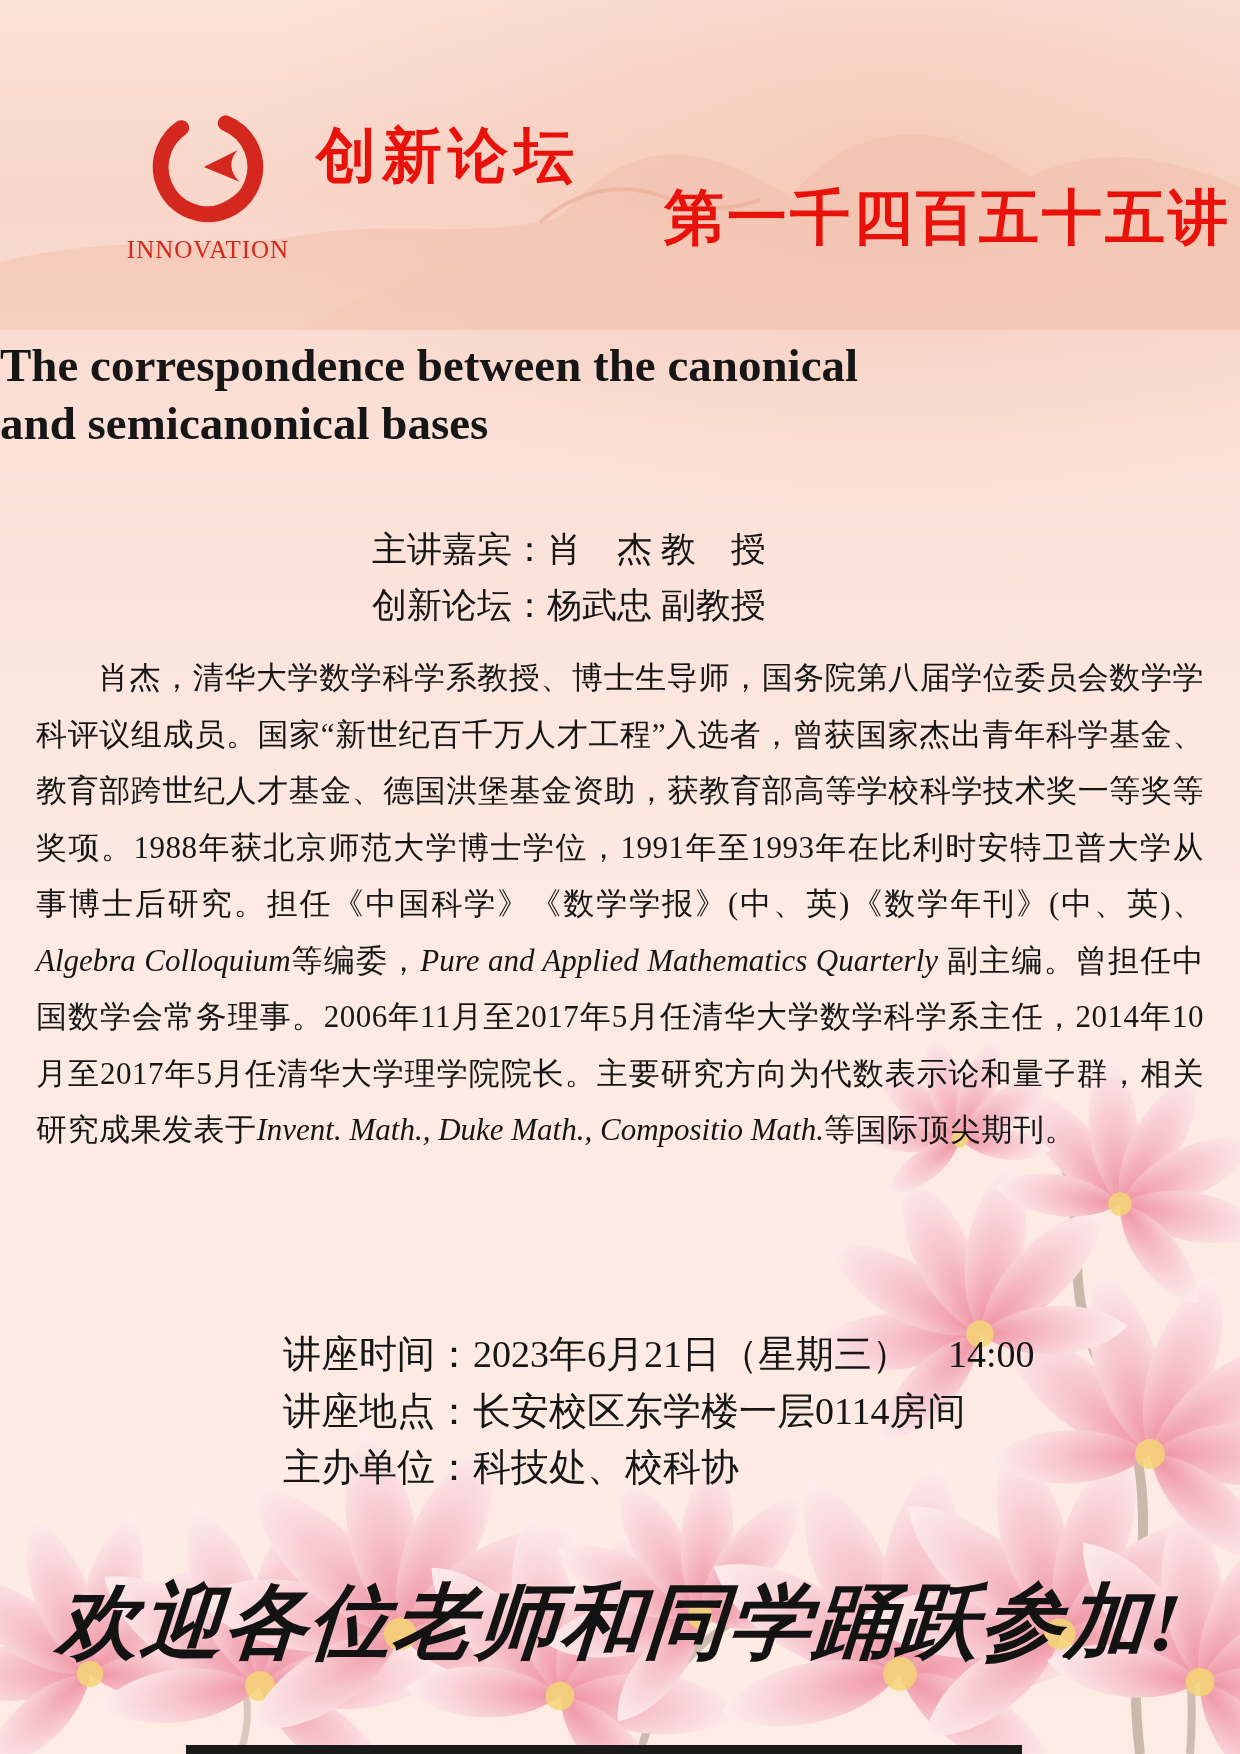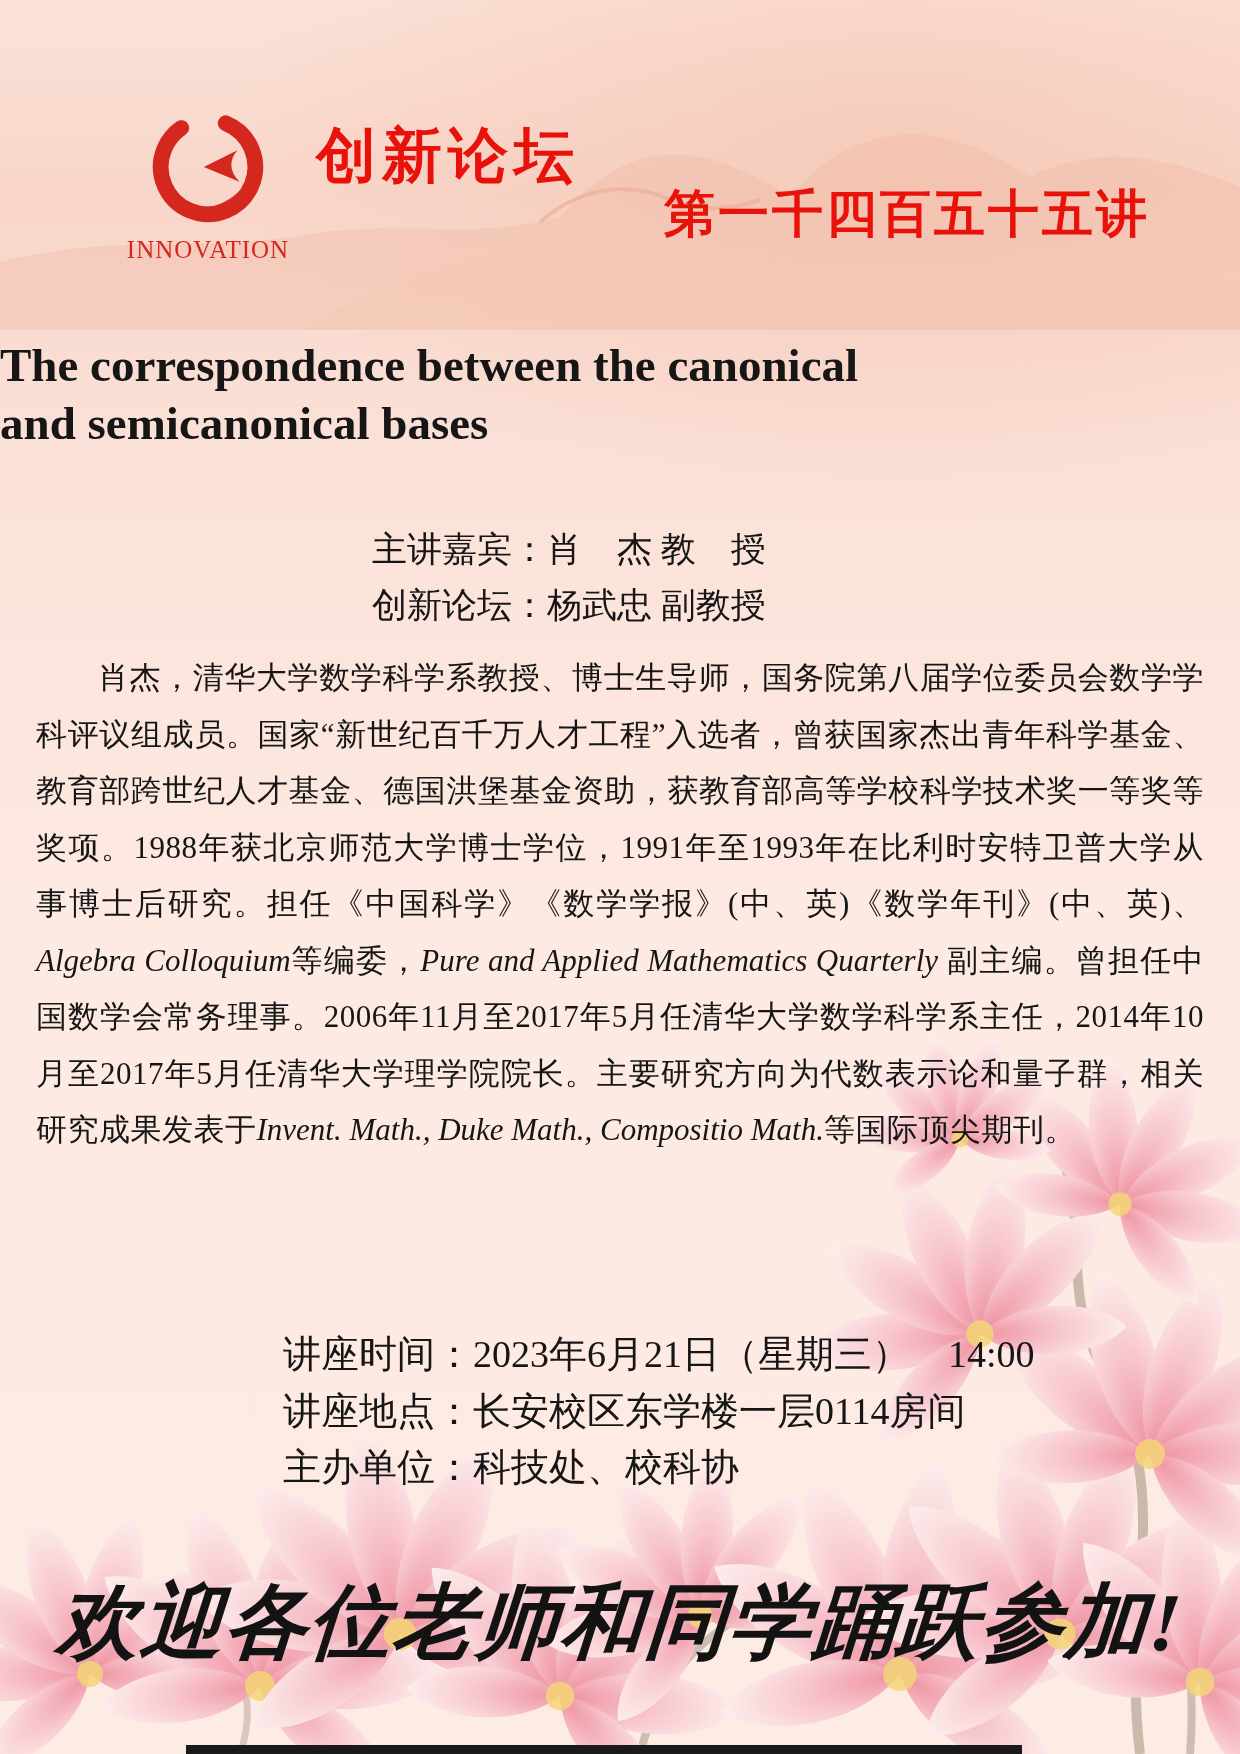--- a/index.html
+++ b/index.html
@@ -14,21 +14,21 @@
   .bg-flowers{position:absolute;bottom:0;left:0;width:1240px;height:720px;z-index:1;}
   .content{position:absolute;inset:0;z-index:2;}
 
   .logo{position:absolute;left:96px;top:104px;width:224px;text-align:center;}
   .logo svg{width:126px;height:126px;display:block;margin:0 auto;}
   .logo-text{font-size:25px;color:var(--logo-red,#d4281e);letter-spacing:1px;margin-top:6px;}
 
   .forum-title{position:absolute;left:316px;top:126px;font-family:"Liberation Sans",sans-serif;
     font-weight:bold;font-size:60px;color:var(--accent-red,#e8120b);letter-spacing:6px;line-height:1;}
   .lecture-no{position:absolute;left:664px;top:188px;font-family:"Liberation Sans",sans-serif;
-    font-weight:bold;font-size:51px;color:var(--accent-red,#e8120b);letter-spacing:3px;line-height:1;}
+    font-weight:bold;font-size:60px;color:var(--accent-red,#e8120b);letter-spacing:3px;line-height:1;}
 
   .title{position:absolute;left:0;right:0;top:336px;text-align:left;
     font-weight:bold;font-size:47px;line-height:58px;color:#161616;}
 
   .speakers{position:absolute;left:372px;top:522px;font-size:35px;line-height:56px;color:#161616;text-align:center;}
 
   .bio{position:absolute;left:36px;width:1168px;top:650px;font-size:31px;line-height:56.5px;
     text-align:justify;text-indent:2em;color:#161616;letter-spacing:.5px;}
   .bio .it{font-style:italic;letter-spacing:0;}
 

